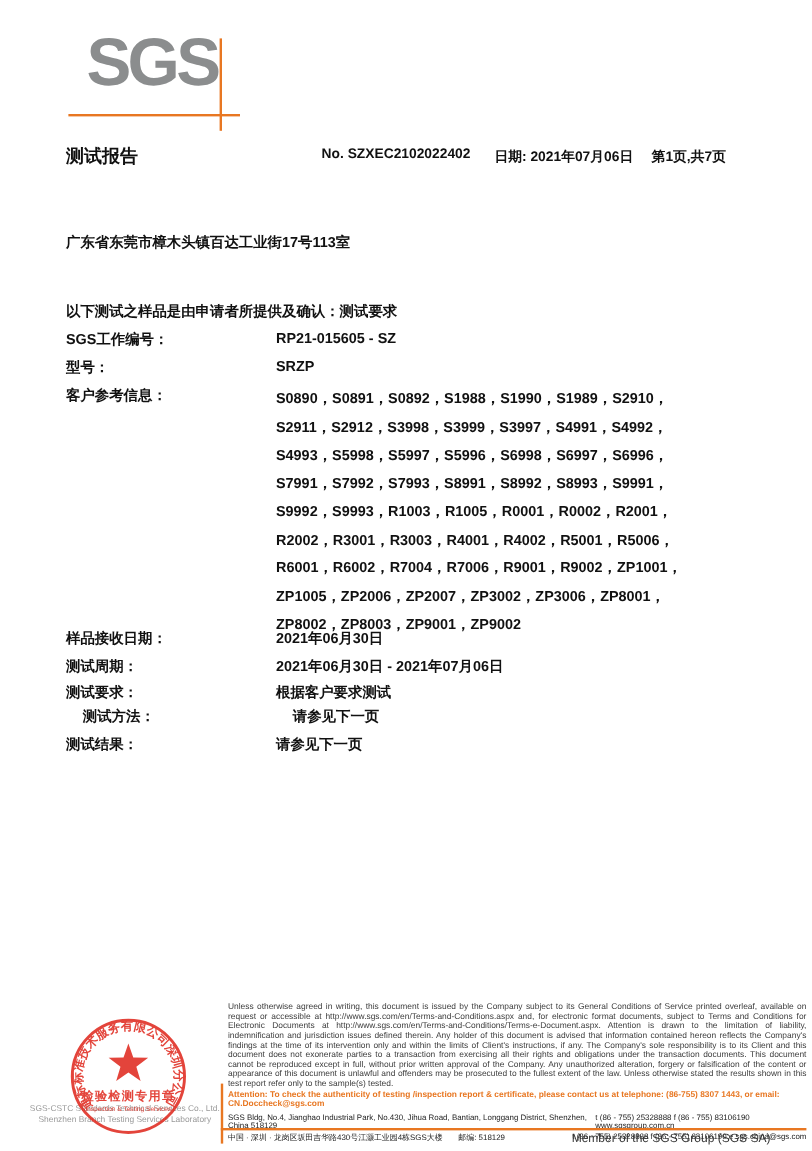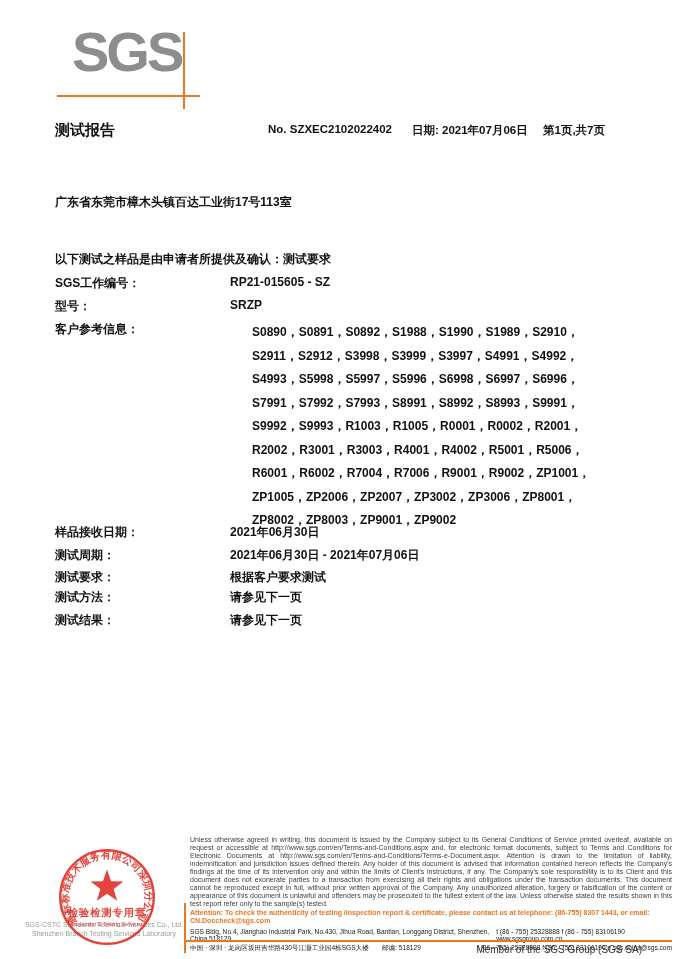--- a/index.html
+++ b/index.html
@@ -22,23 +22,23 @@
   .applicant{position:absolute;left:55px;top:157px;font-size:12px;font-weight:bold;}
   .applicant-addr{position:absolute;left:55px;top:182px;font-size:12px;font-weight:bold;margin-top:12px;}
   .sample-line{position:absolute;left:55px;top:251px;font-size:12px;font-weight:bold;}
 
   
   .frow{position:absolute;left:55px;display:flex;font-size:12px;font-weight:bold;}
   .frow .lbl{width:175px;flex-shrink:0;}
   .frow .val{width:432px;}
   #row-jobno{top:275px;} #row-model{top:298px;}
   #row-clientref{top:321px;}
-  #row-clientref .val div{line-height:23.5px;height:23.5px;margin-left:22px;}
+  #row-clientref .val div{line-height:23.5px;height:23.5px;}
   #row-received{top:524px;} #row-period{top:547px;} #row-require{top:569px;}
-  #row-method{top:589px;} #row-result{top:612px;}
+  #row-method{top:589px;margin-left:14px;} #row-result{top:612px;}
   #row-conclusion{top:634px;}
   #row-conclusion .val{line-height:17.5px;text-align:justify;}
 
   
   .disclaimer-block{position:absolute;left:190px;top:836px;width:482px;}
   .disclaimer{font-size:7px;line-height:8px;text-align:justify;color:#3d3d3d;}
   .attention{font-size:7px;line-height:8px;color:#e87722;font-weight:bold;margin-top:1px;}
   .addr-row{display:flex;justify-content:space-between;font-size:6.6px;color:#222;margin-top:3px;}
   .addr-row.cn{margin-top:2px;}
   .foot-vline{position:absolute;left:184px;top:903px;width:2px;height:50px;background:#e87722;}

